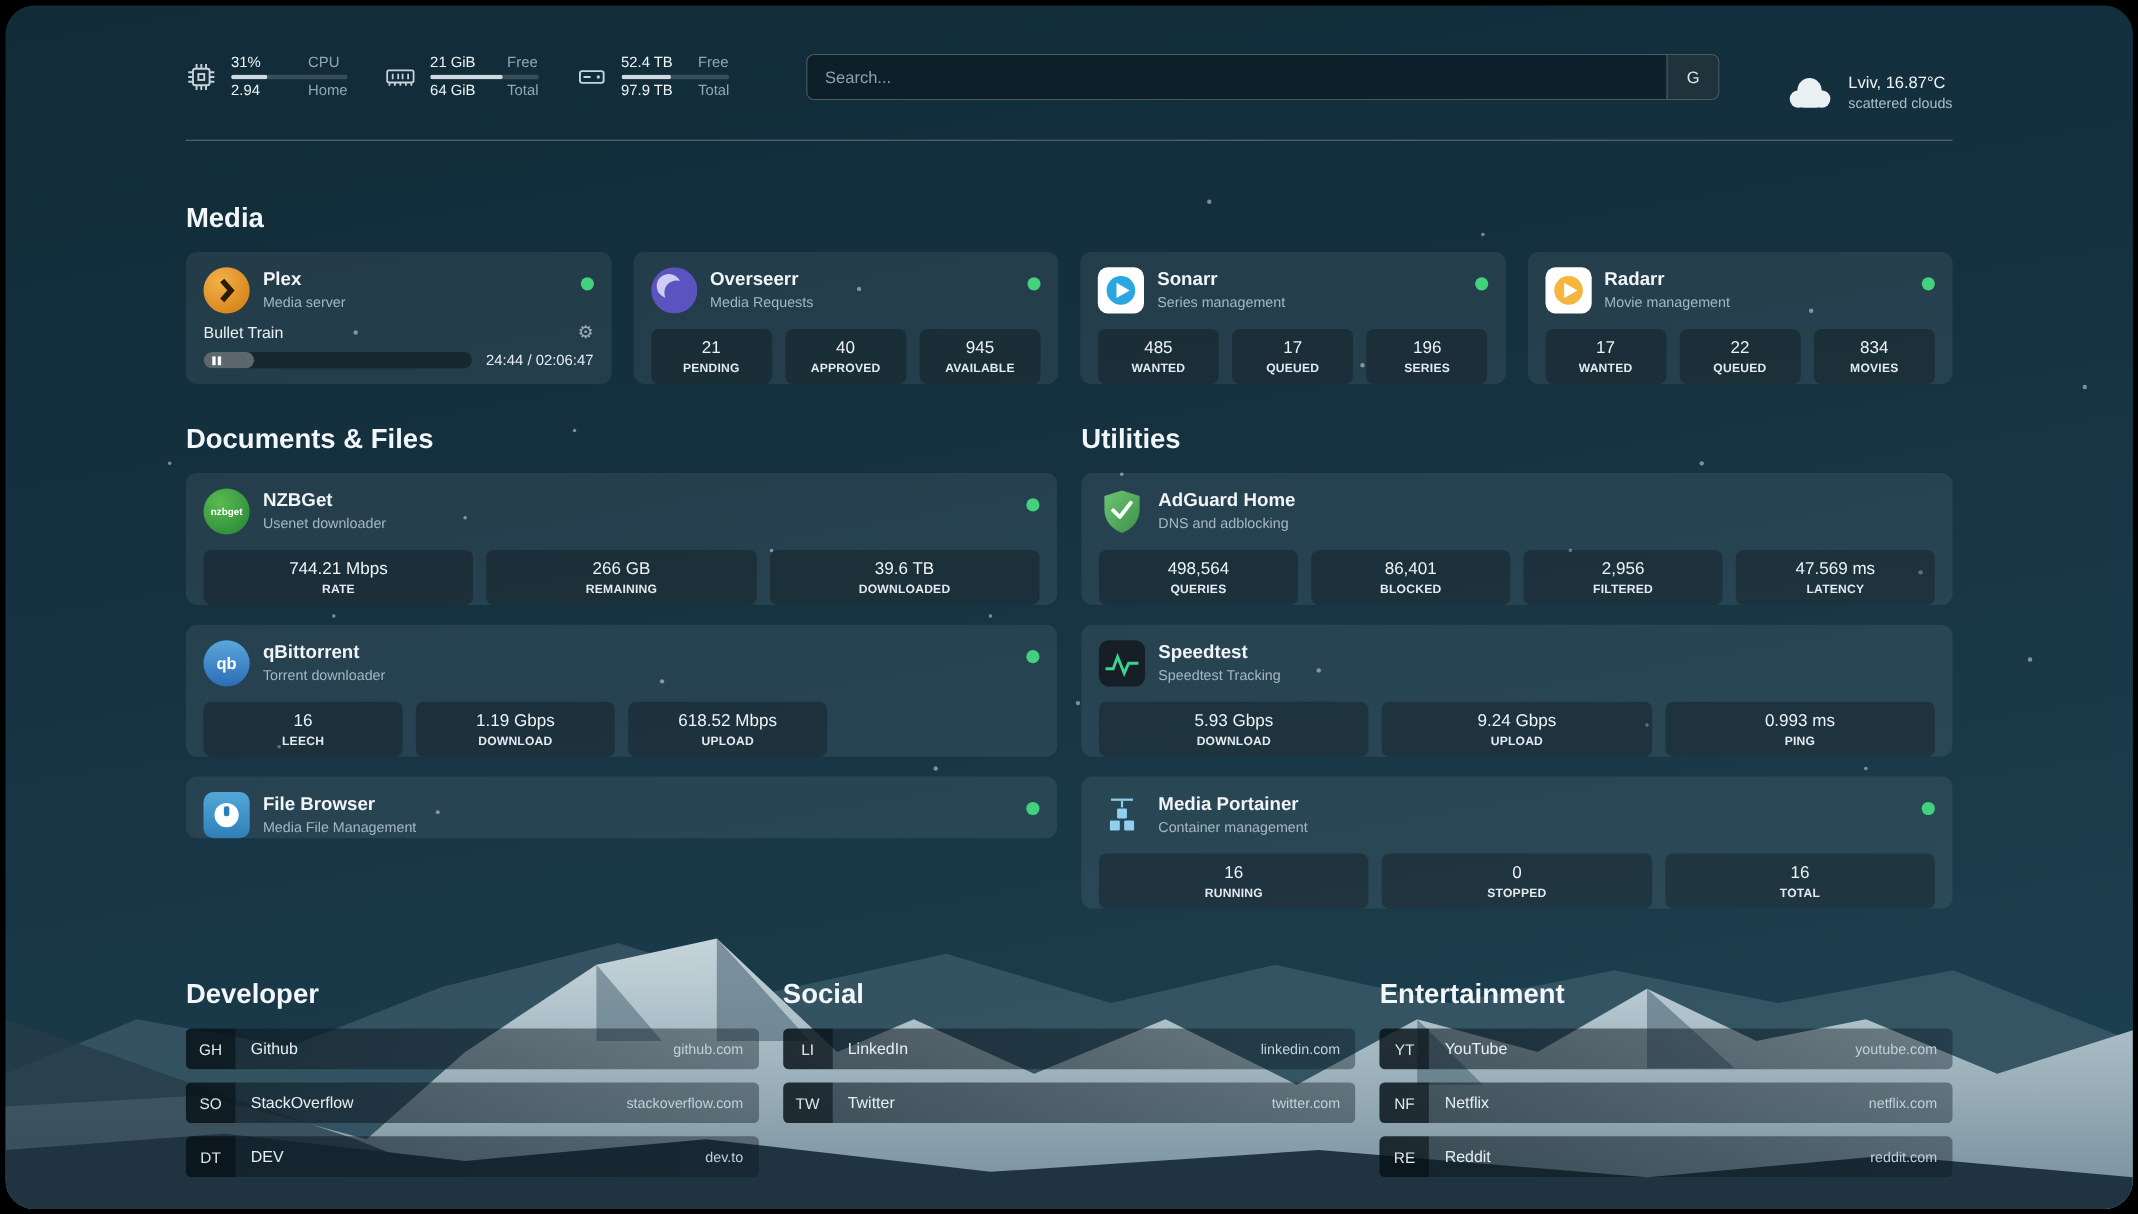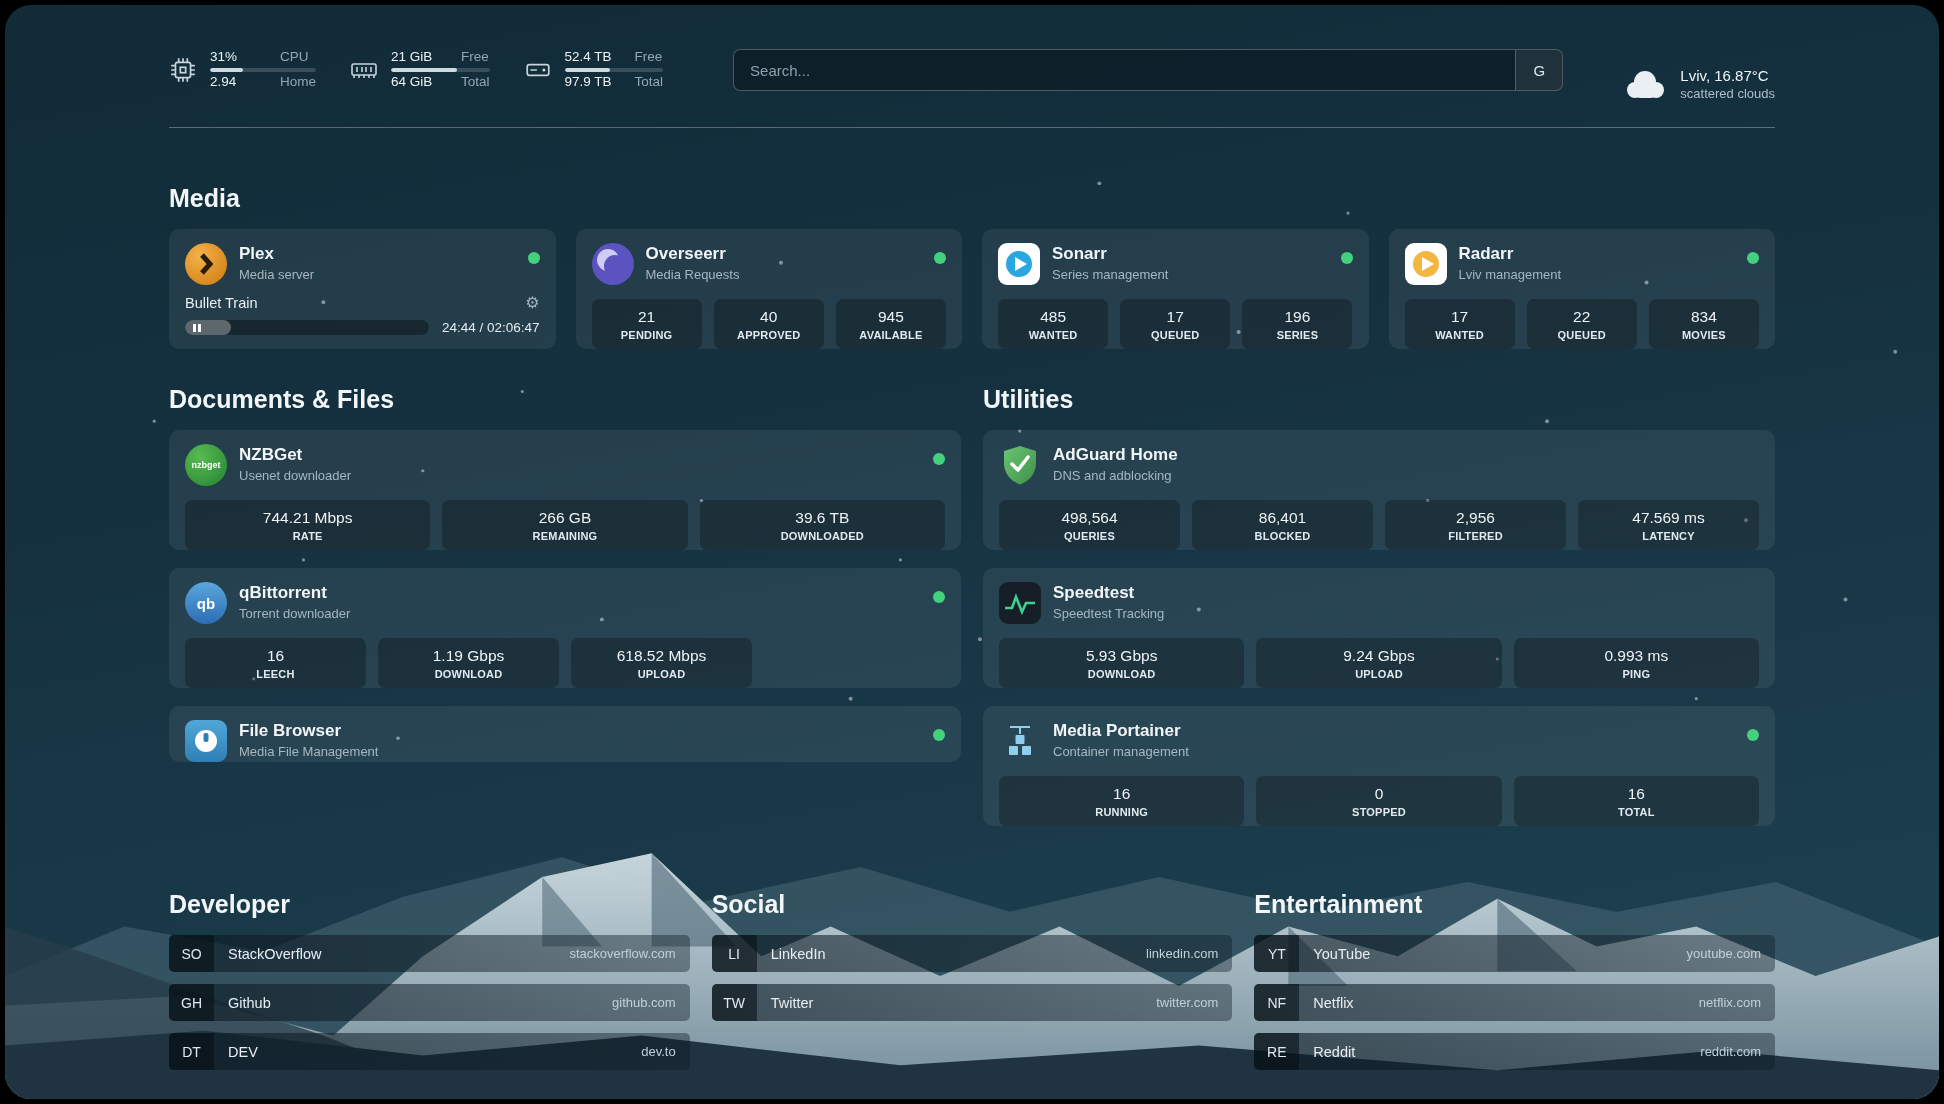--- a/index.html
+++ b/index.html
@@ -321,21 +321,21 @@
         <div class="card">
           <div class="card-head">
             <span class="svc-icon ic-radarr">
               <svg width="42" height="42" viewBox="0 0 42 42">
                   <circle cx="21" cy="21" r="13" fill="#f4b63f"></circle>
                   <polygon points="17,14 29,21 17,28" fill="#fff"></polygon>
                 </svg>
             </span>
             <div>
               <div class="svc-name">Radarr</div>
-              <div class="svc-desc">Lviv management</div>
+              <div class="svc-desc">Movie management</div>
             </div>
             <span class="dot"></span>
           </div>
           <div class="stats c3">
             <div class="stat">
               <div class="sv">17</div>
               <div class="sl">WANTED</div>
             </div>
             <div class="stat">
               <div class="sv">22</div>
@@ -539,30 +539,30 @@
       </div>
     </div>
 
     <div class="bm-section">
       <div class="bm-grid">
 
         <div class="bm-col">
           <div class="section-h">Developer</div>
           <div class="bm-rows">
             <div class="bm-row">
+              <span class="bm-abbr">GH</span>
+              <span class="bm-name">Github</span>
+              <span class="bm-url">github.com</span>
+            </div>
+            <div class="bm-row">
               <span class="bm-abbr">SO</span>
               <span class="bm-name">StackOverflow</span>
               <span class="bm-url">stackoverflow.com</span>
             </div>
             <div class="bm-row">
-              <span class="bm-abbr">GH</span>
-              <span class="bm-name">Github</span>
-              <span class="bm-url">github.com</span>
-            </div>
-            <div class="bm-row">
               <span class="bm-abbr">DT</span>
               <span class="bm-name">DEV</span>
               <span class="bm-url">dev.to</span>
             </div>
           </div>
         </div>
 
         <div class="bm-col">
           <div class="section-h">Social</div>
           <div class="bm-rows">

